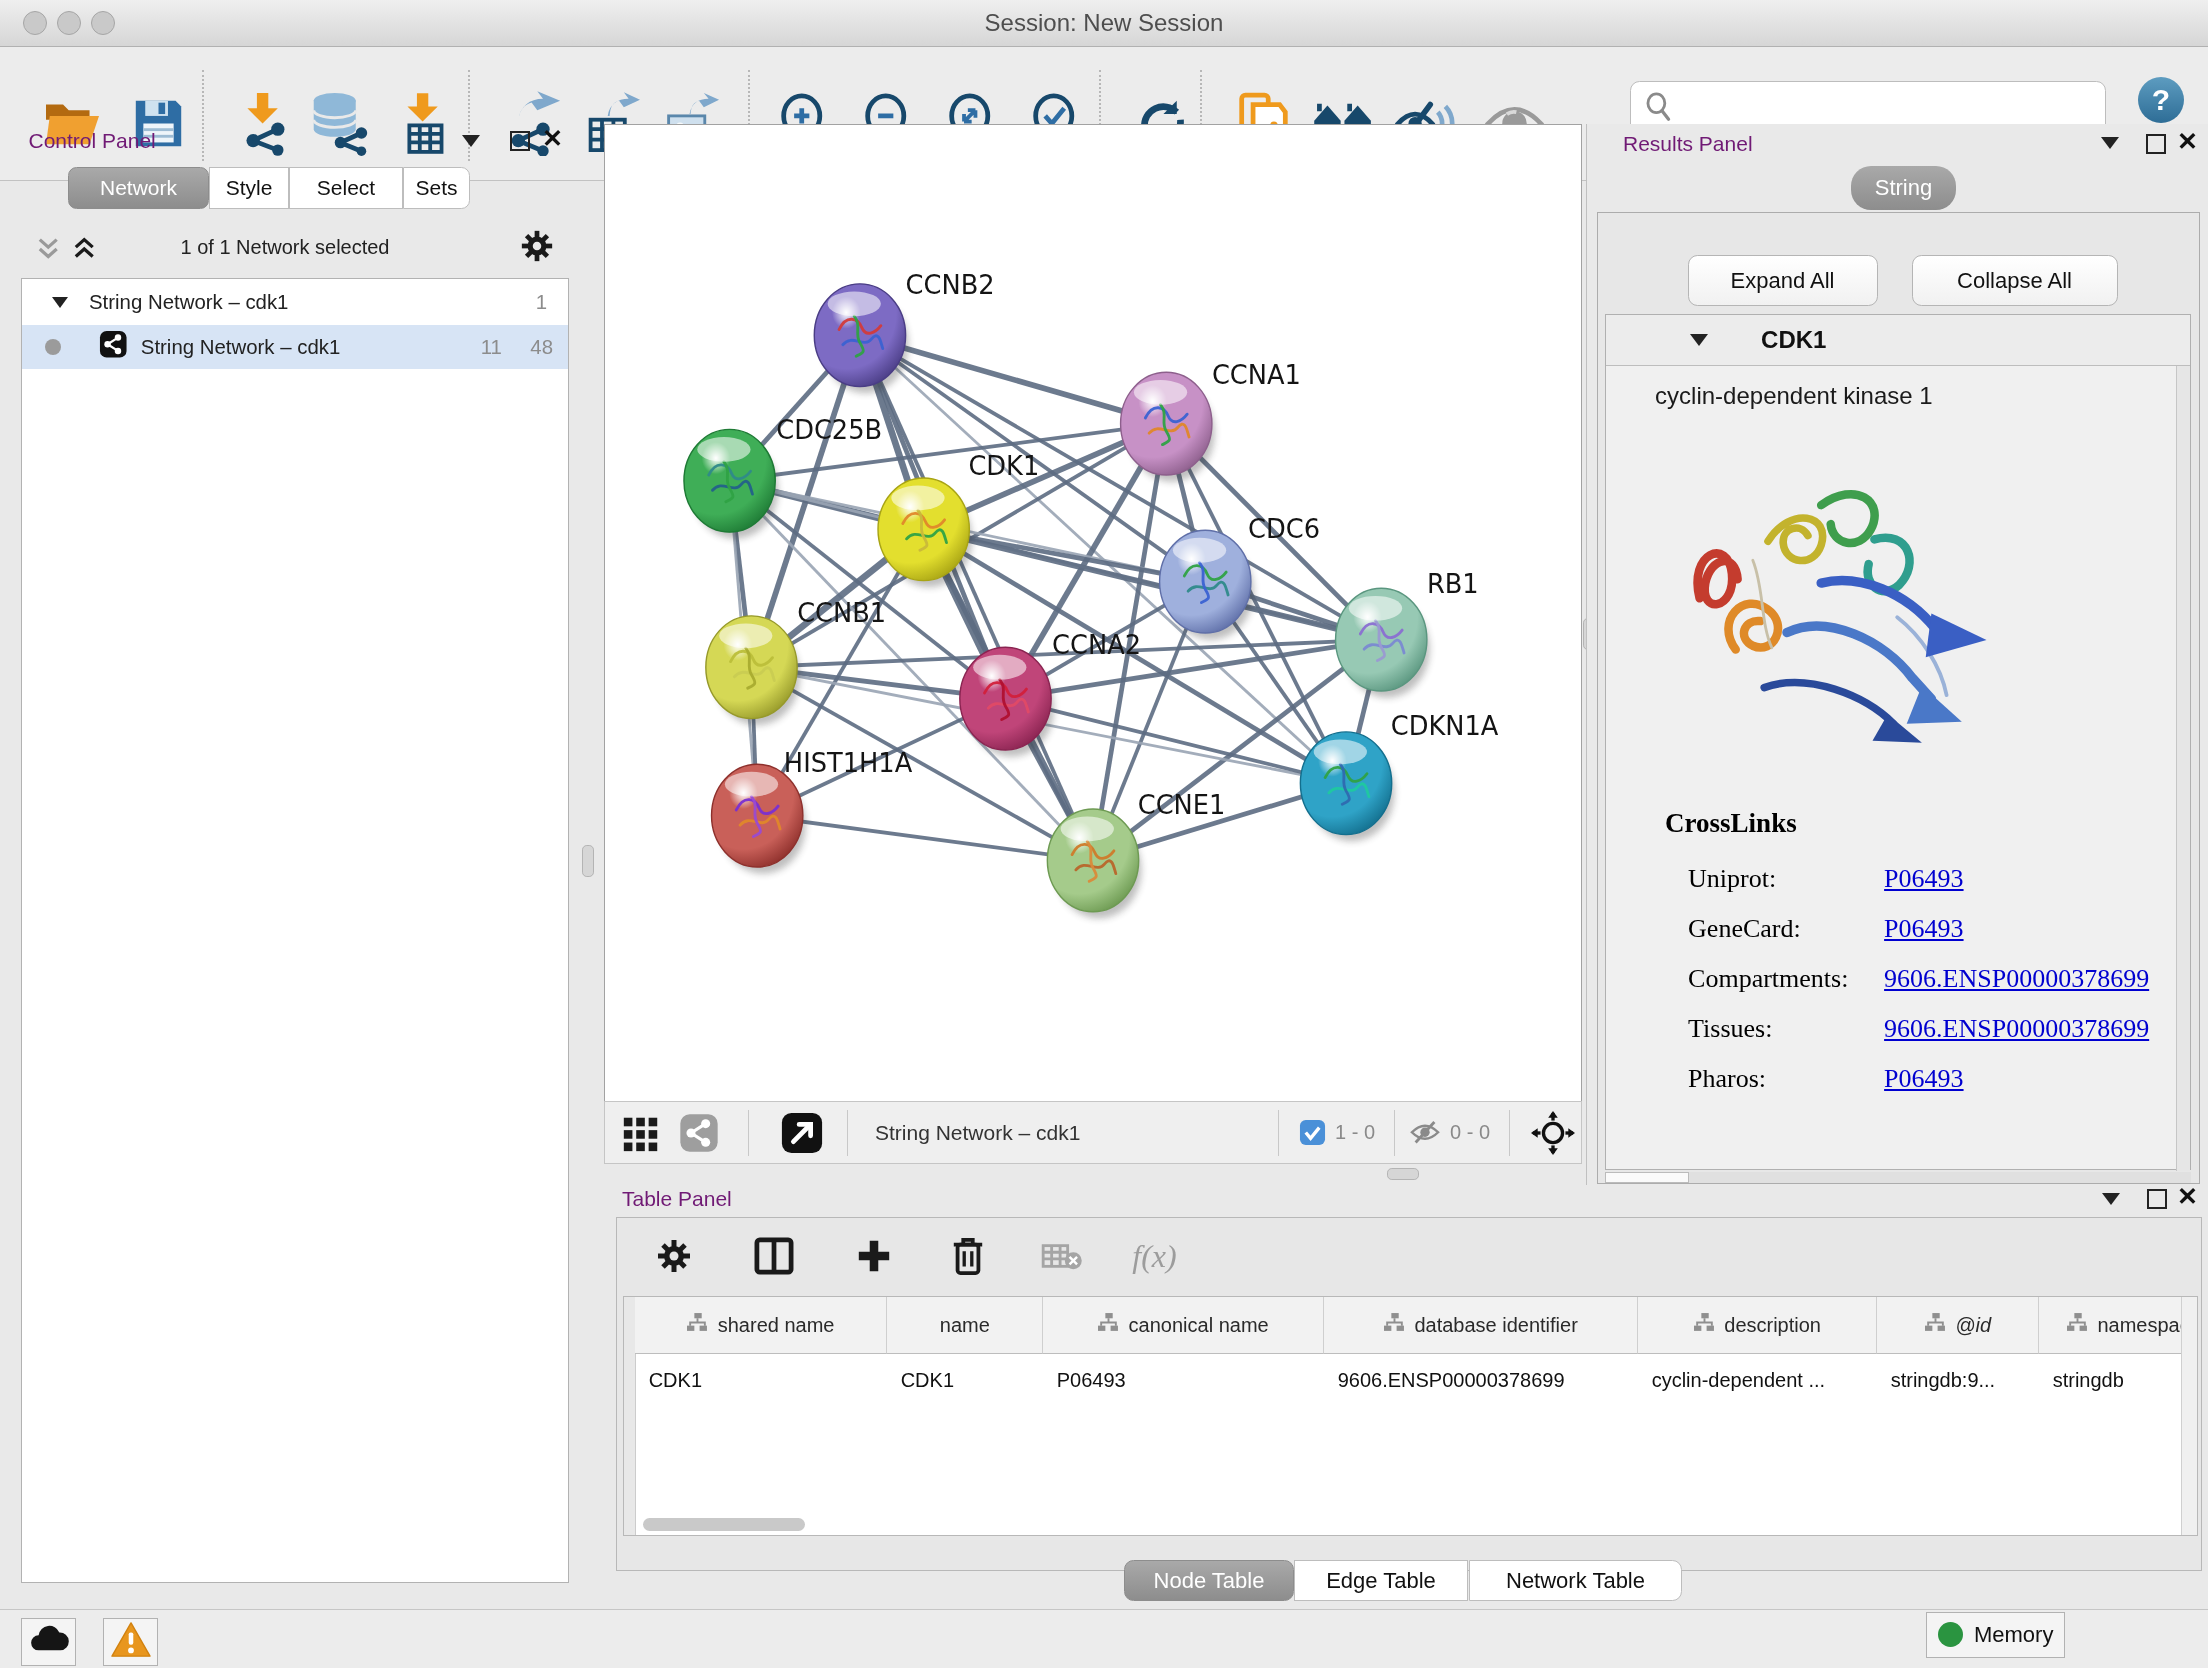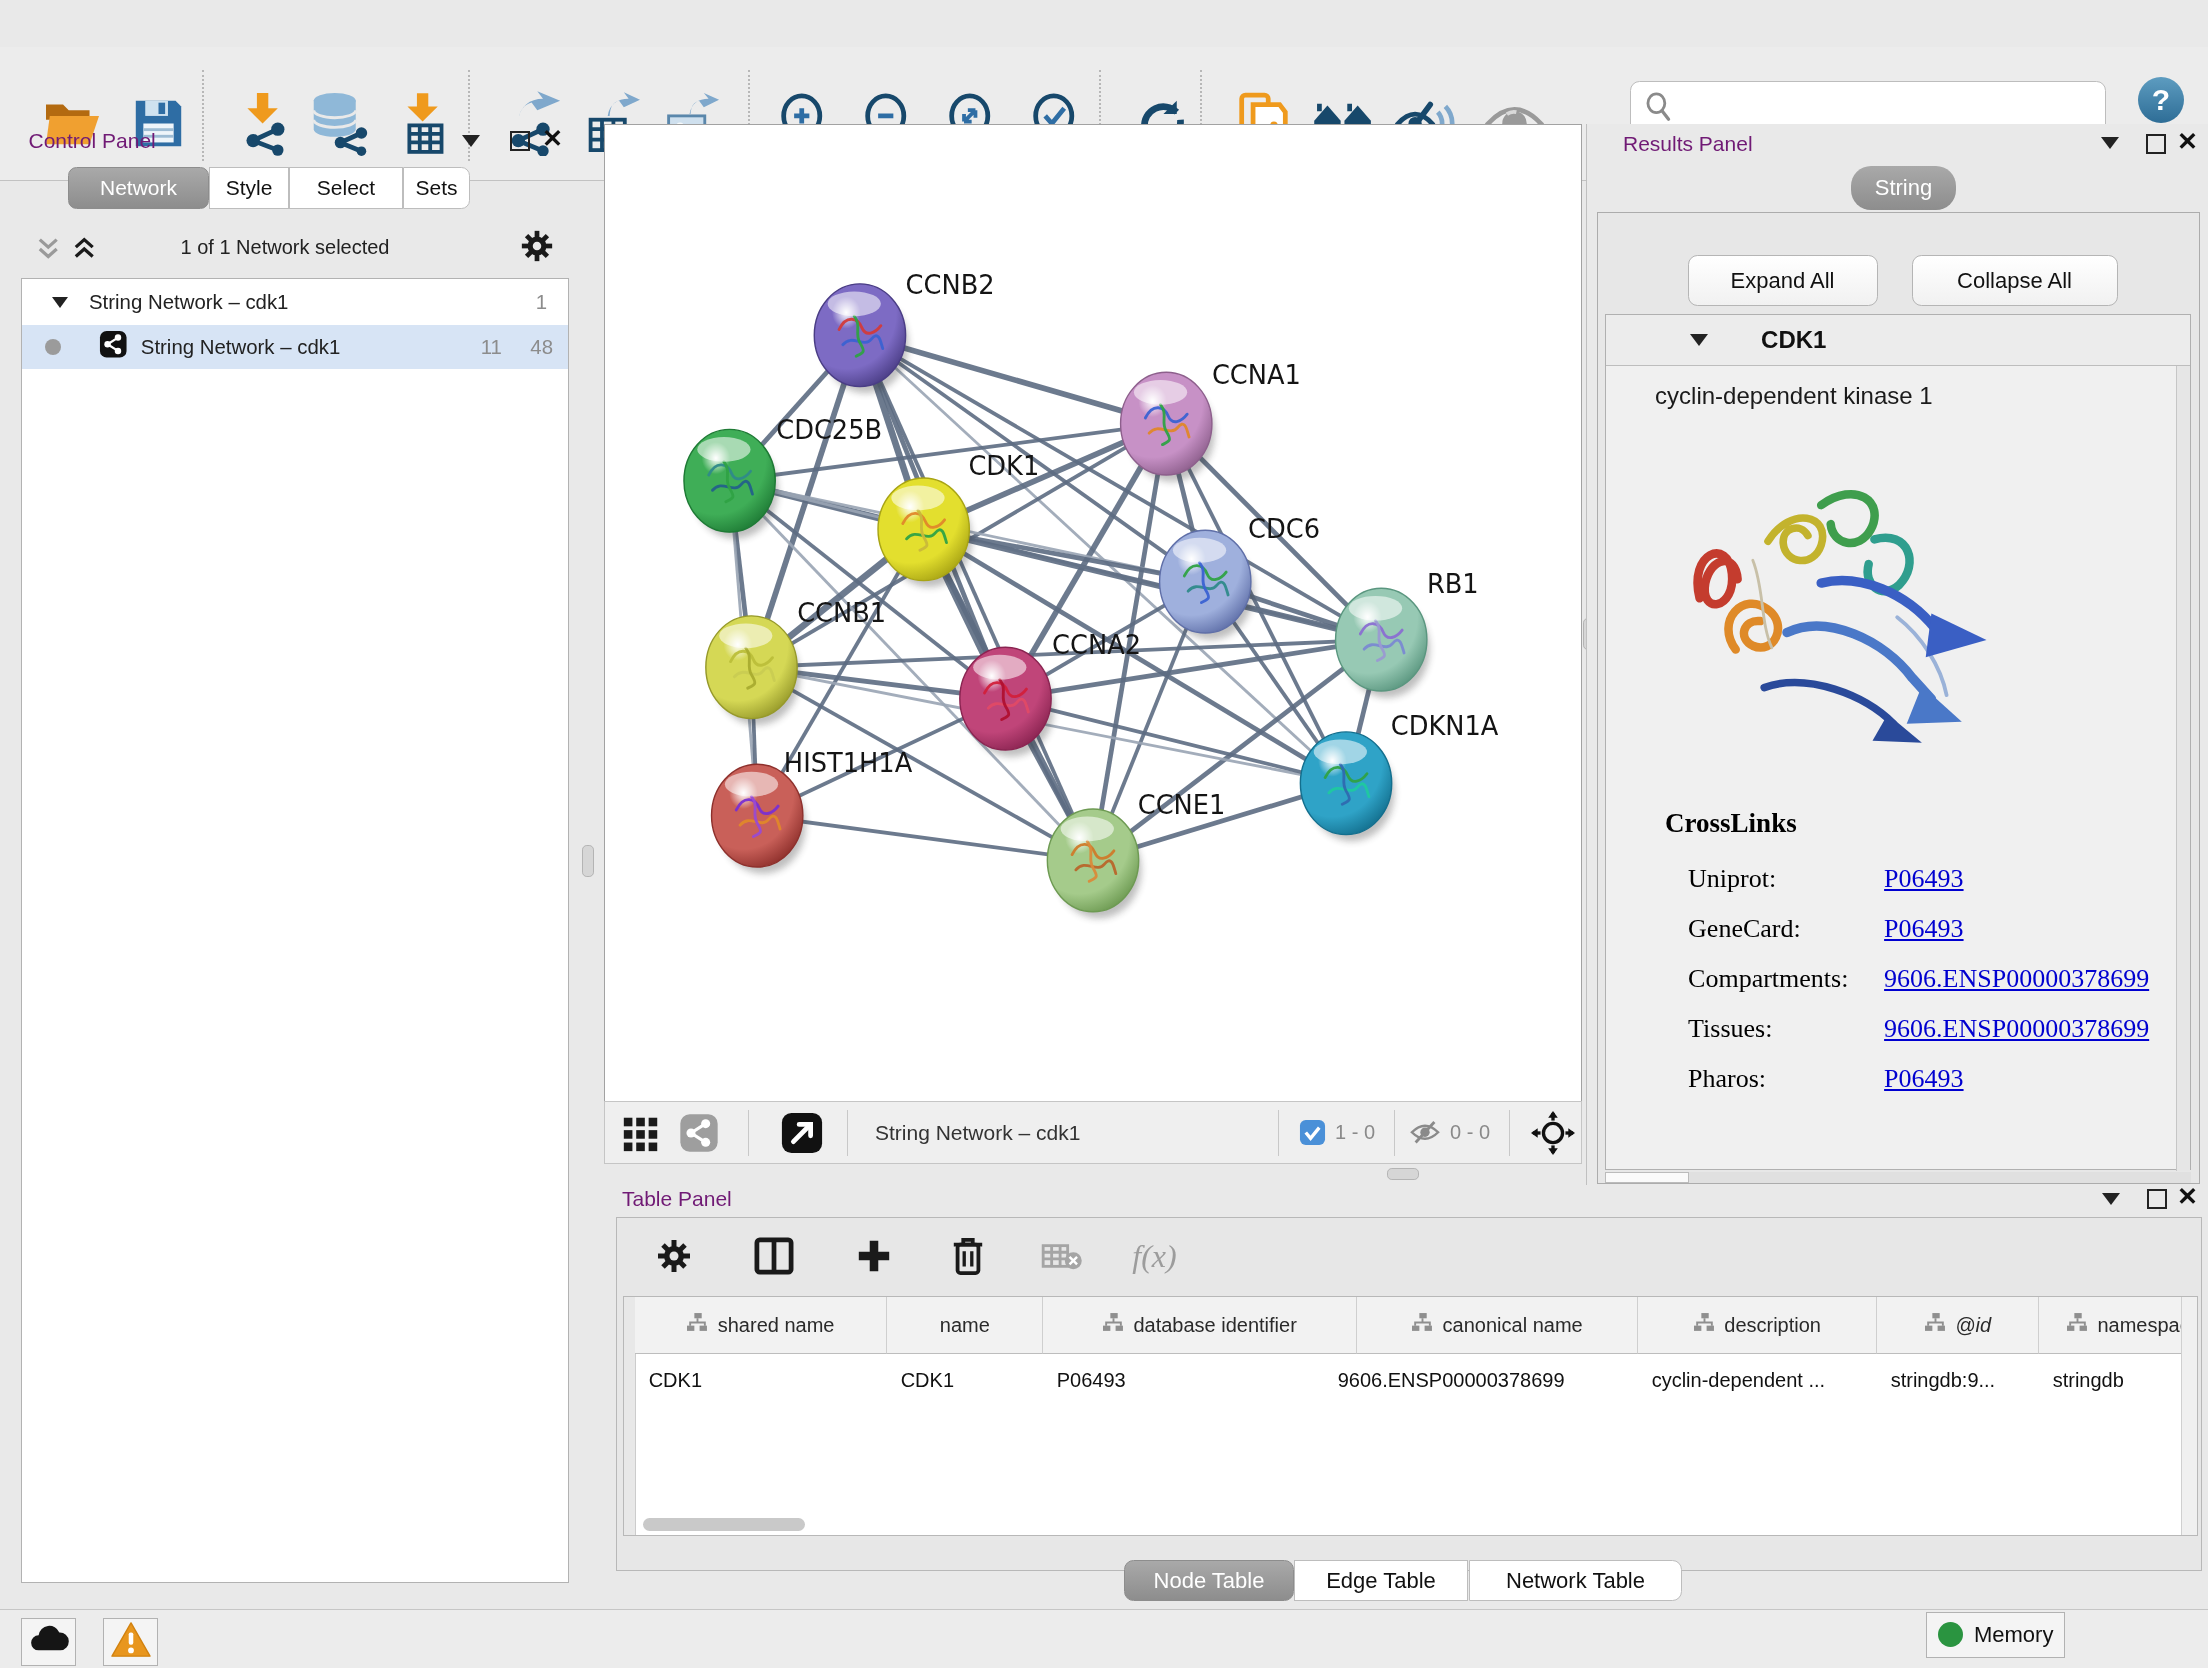--- a/index.html
+++ b/index.html
@@ -153,20 +153,26 @@
   .sb-memory{position:absolute;left:1926px;top:1.9px;width:139px;height:46px;background:#f4f4f4;
     border:1.9px solid #b2b2b2;display:flex;align-items:center;justify-content:center;gap:11.4px;
     font-size:22px;color:#111;cursor:pointer;box-sizing:border-box;}
   .mem-dot{width:25px;height:25px;border-radius:50%;background:#2a9440;}
 </style>
 </head>
 <body>
 
 <div id="window">
 
+  <div class="titlebar">
+    <span class="tl tl1"></span>
+    <span class="tl tl2"></span>
+    <span class="tl tl3"></span>
+    <div class="title-text">Session: New Session</div>
+  </div>
 
   <div class="toolbar">
     <div class="tbi i-open">
       <span><svg width="61" height="53" viewBox="0 0 64 56">
         <path d="M4 8 h18 l6 6 h22 v10 H4 z" fill="#b36a10"></path>
         <path d="M8 20 h52 l-10 30 H4 z" fill="#f0a030"></path>
           </svg></span>
     </div>
     <div class="tbi i-save">
       <span><svg width="53" height="53" viewBox="0 0 56 56">
@@ -832,41 +838,41 @@
                     <rect x="0" y="12" width="7" height="5"></rect>
                     <rect x="12" y="12" width="7" height="5"></rect>
                   </g>
                   <path d="M10 5 v4 M3 12 v-3 h14 v3" stroke="#8f8f8f" stroke-width="1.8" fill="none"></path>
                 </svg></span>
               <span>shared name</span>
             </div>
             <div class="th" style="width: 156px;">
               <span>name</span>
             </div>
+            <div class="th" style="width: 281px;">
+              <span><svg width="21" height="19" viewBox="0 0 20 18">
+                  <g fill="#8f8f8f">
+                    <rect x="7" y="0" width="7" height="5"></rect>
+                    <rect x="0" y="12" width="7" height="5"></rect>
+                    <rect x="12" y="12" width="7" height="5"></rect>
+                  </g>
+                  <path d="M10 5 v4 M3 12 v-3 h14 v3" stroke="#8f8f8f" stroke-width="1.8" fill="none"></path>
+                </svg></span>
+              <span>canonical name</span>
+            </div>
             <div class="th" style="width: 314px;">
               <span><svg width="21" height="19" viewBox="0 0 20 18">
                   <g fill="#8f8f8f">
                     <rect x="7" y="0" width="7" height="5"></rect>
                     <rect x="0" y="12" width="7" height="5"></rect>
                     <rect x="12" y="12" width="7" height="5"></rect>
                   </g>
                   <path d="M10 5 v4 M3 12 v-3 h14 v3" stroke="#8f8f8f" stroke-width="1.8" fill="none"></path>
                 </svg></span>
               <span>database identifier</span>
-            </div>
-            <div class="th" style="width: 281px;">
-              <span><svg width="21" height="19" viewBox="0 0 20 18">
-                  <g fill="#8f8f8f">
-                    <rect x="7" y="0" width="7" height="5"></rect>
-                    <rect x="0" y="12" width="7" height="5"></rect>
-                    <rect x="12" y="12" width="7" height="5"></rect>
-                  </g>
-                  <path d="M10 5 v4 M3 12 v-3 h14 v3" stroke="#8f8f8f" stroke-width="1.8" fill="none"></path>
-                </svg></span>
-              <span>canonical name</span>
             </div>
             <div class="th" style="width: 239px;">
               <span><svg width="21" height="19" viewBox="0 0 20 18">
                   <g fill="#8f8f8f">
                     <rect x="7" y="0" width="7" height="5"></rect>
                     <rect x="0" y="12" width="7" height="5"></rect>
                     <rect x="12" y="12" width="7" height="5"></rect>
                   </g>
                   <path d="M10 5 v4 M3 12 v-3 h14 v3" stroke="#8f8f8f" stroke-width="1.8" fill="none"></path>
                 </svg></span>

